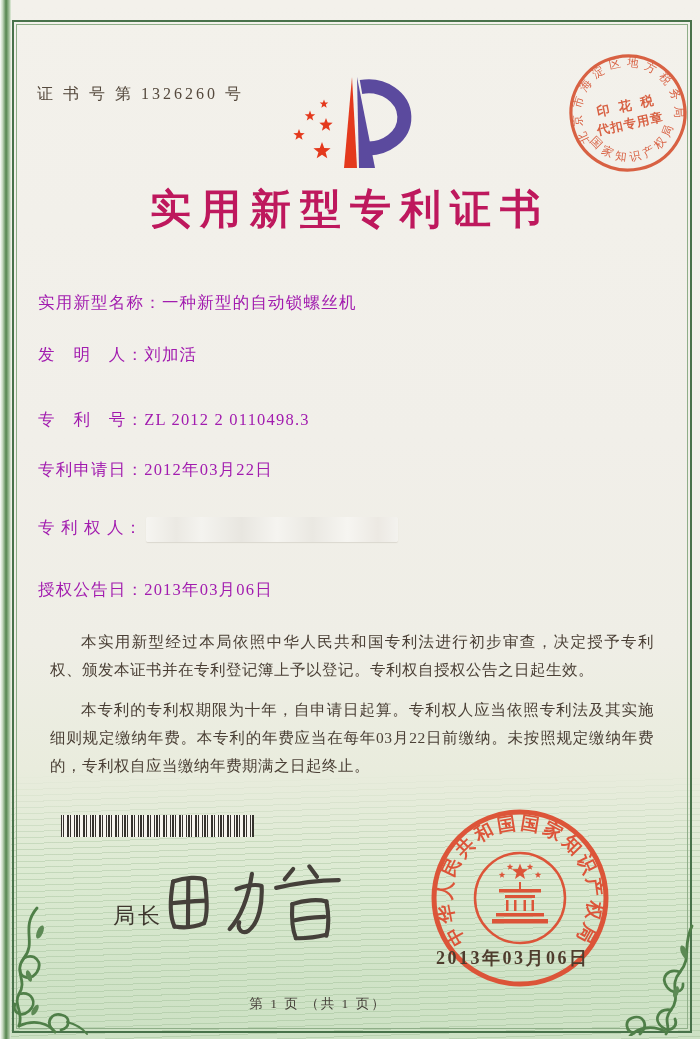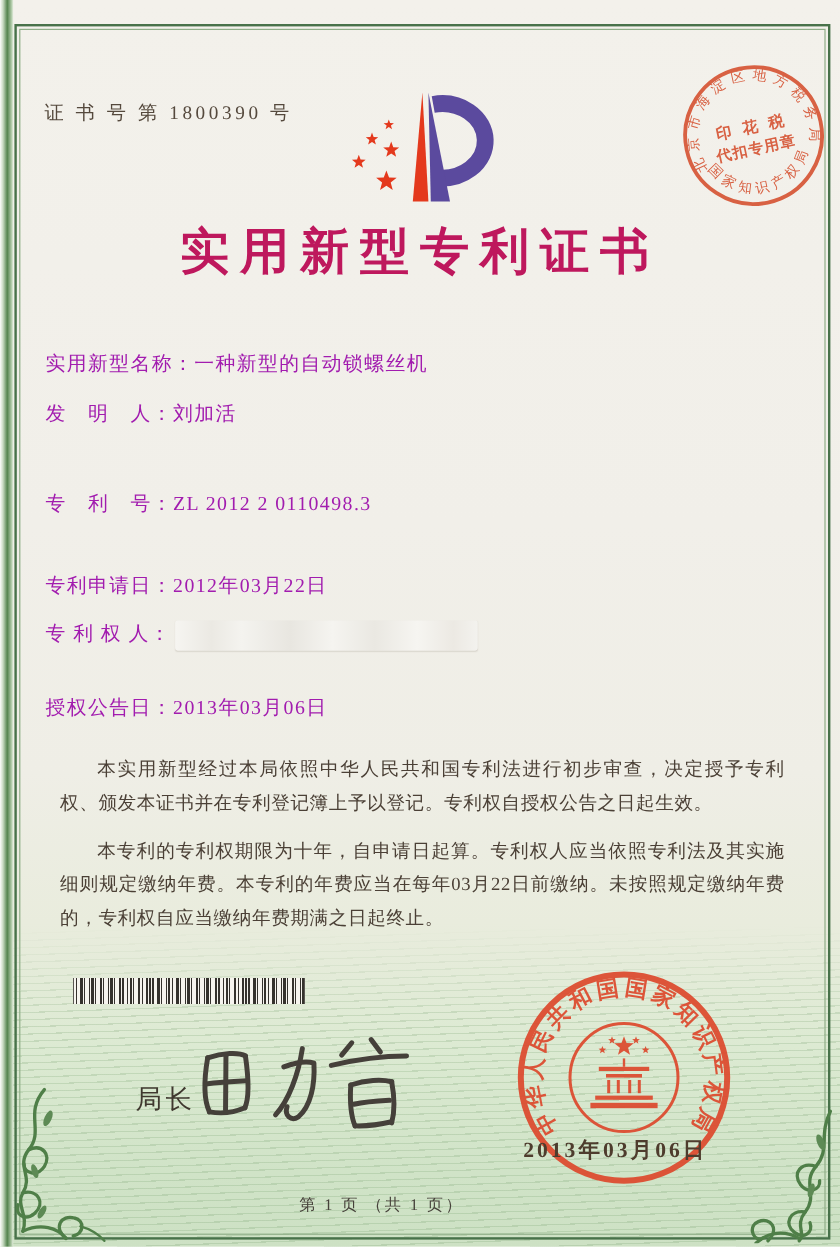--- a/index.html
+++ b/index.html
@@ -17,21 +17,21 @@
   .spine{position:absolute;left:0;top:0;bottom:0;width:11px;
     background:linear-gradient(90deg,#fdfdfc 0%,#cadcc4 22%,#54844e 55%,#a9c5a1 85%,#e5eedf 100%);}
   .frame{position:absolute;top:20px;left:12px;right:8px;bottom:6px;border:2px solid #48724a;}
   .frame-inner{position:absolute;inset:2px;border:1px solid #8fae88;}
   .cert-number{position:absolute;left:37px;top:84px;font-size:16px;letter-spacing:3px;color:#55493d;white-space:nowrap;}
   .logo{position:absolute;left:278px;top:74px;width:150px;height:110px;}
   .tax-stamp{position:absolute;left:563px;top:48px;width:130px;height:130px;transform:rotate(-12deg);opacity:.92;}
   .cert-title{position:absolute;left:0;width:700px;top:182px;text-align:center;
     font-size:41px;font-weight:bold;letter-spacing:9px;color:#be185d;}
   .field{position:absolute;left:38px;font-size:16.5px;color:#a21caf;letter-spacing:1.2px;white-space:nowrap;}
-  .f0{top:292px}.f1{top:334px}.f2{top:409px}.f3{top:477px}.f4{top:517px}.f5{top:579px}
+  .f0{top:292px}.f1{top:344px}.f2{top:409px}.f3{top:459px}.f4{top:517px}.f5{top:579px}
   .redacted{display:inline-block;vertical-align:middle;width:252px;height:25px;margin-left:4px;border-radius:2px;
     background:linear-gradient(90deg,#f6f5f1 0%,#ebe9e3 12%,#f4f3ef 22%,#e8e6e0 38%,#f5f4f0 52%,#eae8e2 66%,#f6f5f1 80%,#ece9e3 92%,#f3f2ee 100%);
     box-shadow:0 1px 1px rgba(120,110,95,.18);}
   .paragraphs{position:absolute;left:38px;top:616px;width:628px;font-size:15.5px;line-height:28px;
     color:#4b4036;text-align:justify;letter-spacing:.5px;}
   .paragraphs p{margin:12px;text-indent:2em;}
   .barcode{position:absolute;left:58px;top:814px;width:193px;height:22px;background-color:#f6f4ee;padding:1px 3px;
     background-image:repeating-linear-gradient(90deg,#35322d 0 1px,transparent 1px 2px,#35322d 2px 4px,transparent 4px 5px,#35322d 5px 6px,transparent 6px 9px,#35322d 9px 11px,transparent 11px 12px,#35322d 12px 13px,transparent 13px 16px);
     background-clip:content-box;}
   .director{position:absolute;left:113px;top:901px;font-size:22px;letter-spacing:3px;color:#3f382f;}
@@ -46,21 +46,21 @@
 </head>
 <body>
 
 <div class="paper"></div>
 <div class="guilloche"></div>
 <div class="spine"></div>
 <div class="frame">
   <div class="frame-inner"></div>
 </div>
 
-<div class="cert-number">证 书 号 第 1800390 号</div>
+<div class="cert-number">证 书 号 第 1326260 号</div>
 
 <svg class="logo" viewBox="0 0 150 110" xmlns="http://www.w3.org/2000/svg">
   <path d="M83,13 A36,31 0 1 1 85,74" fill="none" stroke="#5b4a9e" stroke-width="14"></path>
   <polygon points="79,3 97,94 81,94" fill="#5b4a9e"></polygon>
   <polygon points="74,3 66,94 79,94" fill="#e4391d"></polygon>
   <polygon fill="#e4391d" points="46.00,25.50 47.11,28.47 50.28,28.61 47.80,30.58 48.65,33.64 46.00,31.89 43.35,33.64 44.20,30.58 41.72,28.61 44.89,28.47"></polygon>
   <polygon fill="#e4391d" points="32.00,36.50 33.36,40.13 37.23,40.30 34.20,42.71 35.23,46.45 32.00,44.31 28.77,46.45 29.80,42.71 26.77,40.30 30.64,40.13"></polygon>
   <polygon fill="#e4391d" points="48.00,44.00 49.73,48.62 54.66,48.84 50.80,51.91 52.11,56.66 48.00,53.94 43.89,56.66 45.20,51.91 41.34,48.84 46.27,48.62"></polygon>
   <polygon fill="#e4391d" points="21.00,55.00 22.48,58.96 26.71,59.15 23.40,61.78 24.53,65.85 21.00,63.52 17.47,65.85 18.60,61.78 15.29,59.15 19.52,58.96"></polygon>
   <polygon fill="#e4391d" points="44.00,68.00 46.22,73.94 52.56,74.22 47.59,78.17 49.29,84.28 44.00,80.78 38.71,84.28 40.41,78.17 35.44,74.22 41.78,73.94"></polygon>

